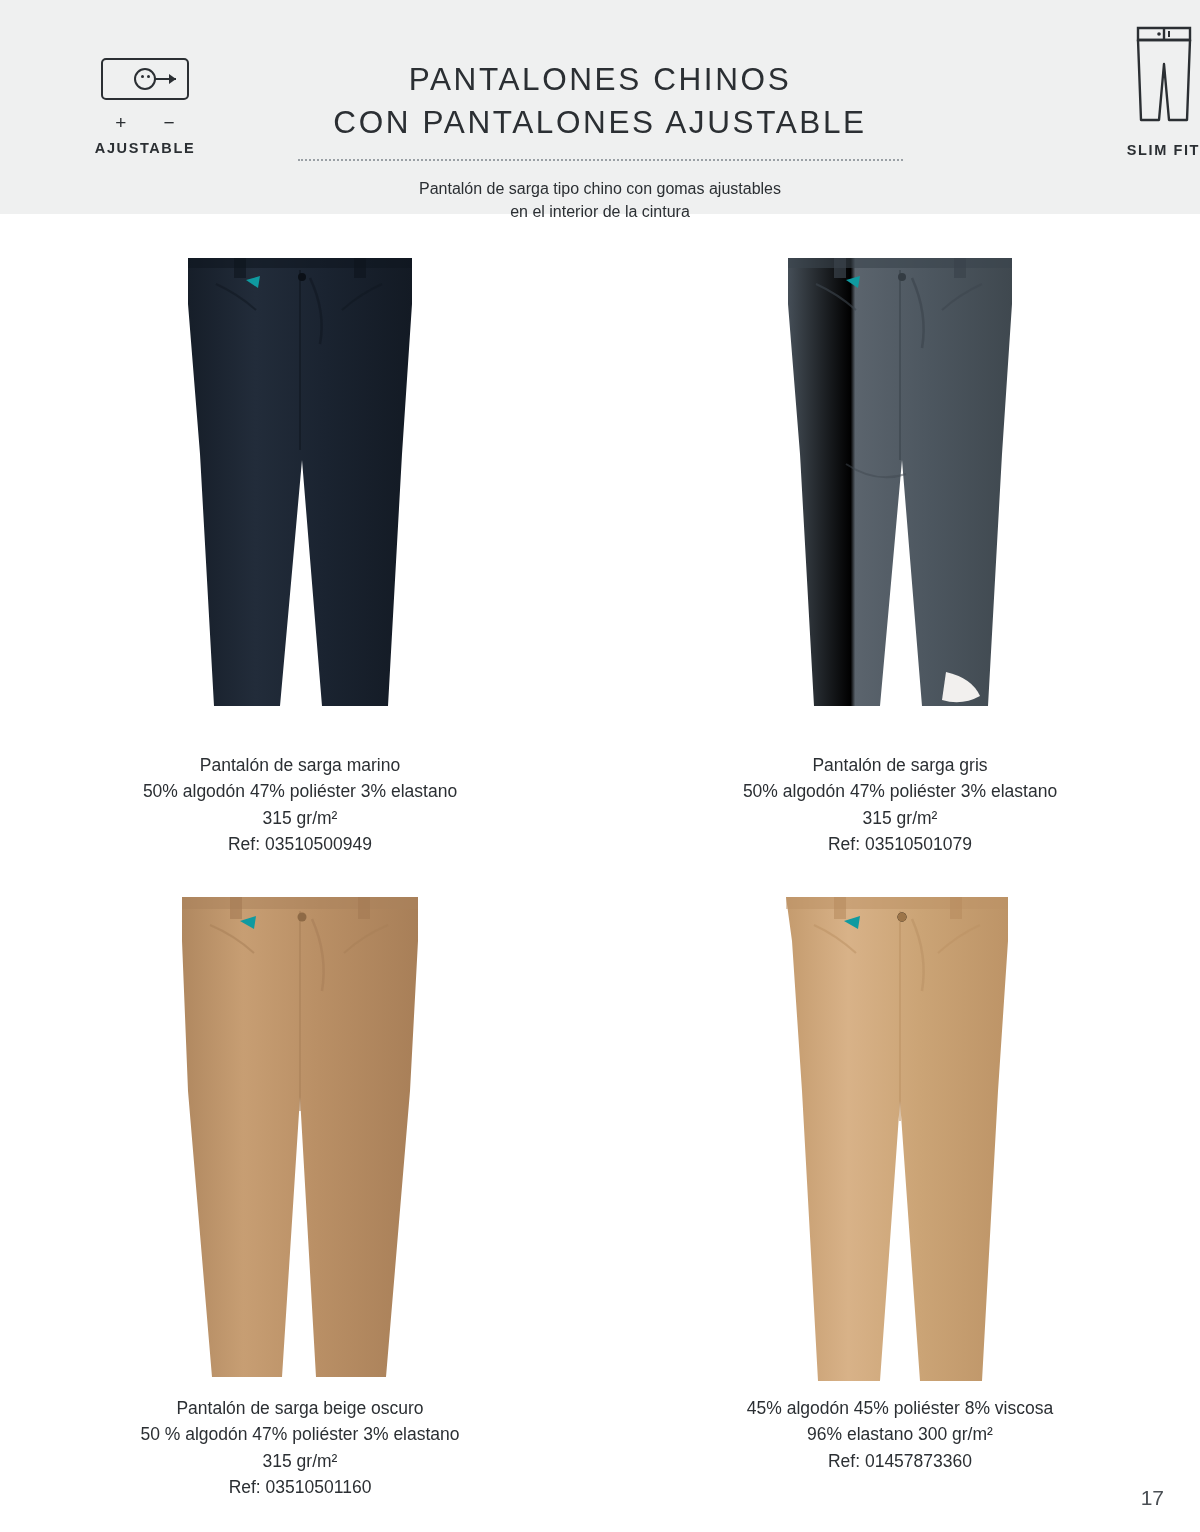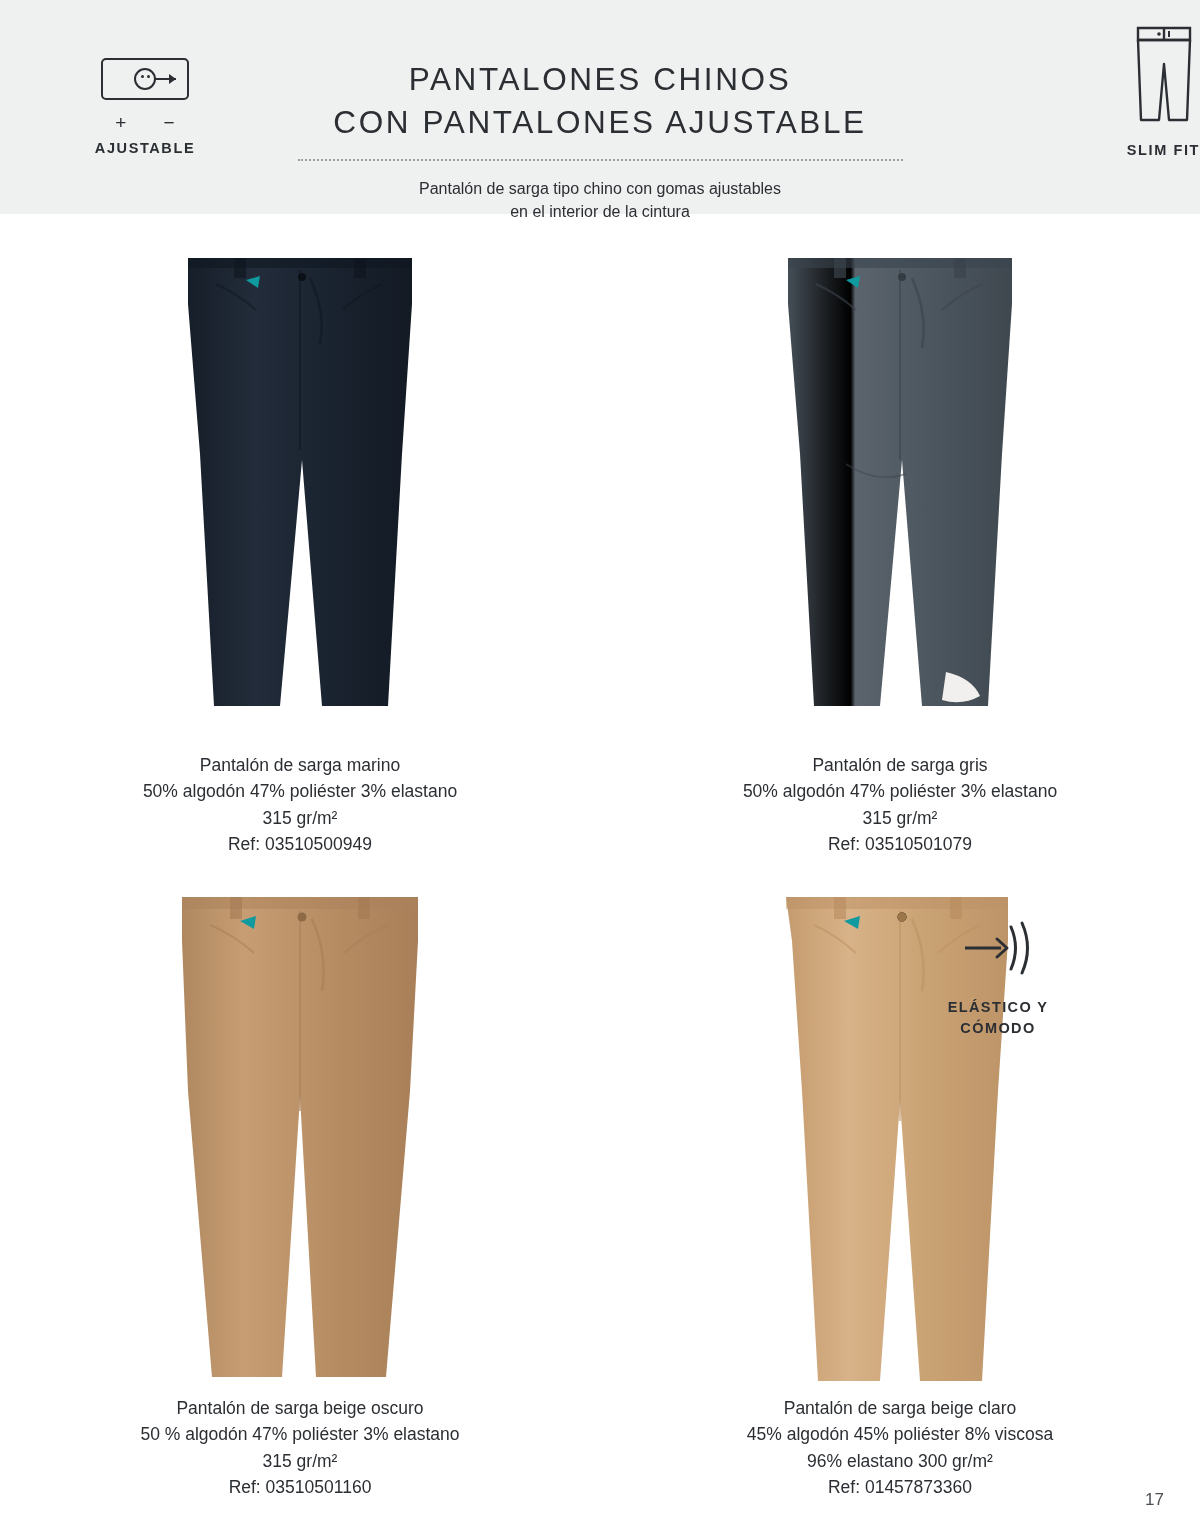--- a/index.html
+++ b/index.html
@@ -181,21 +181,21 @@
     letter-spacing: 1.4px;
     font-weight: bold;
     line-height: 1.45;
     color: #2b2f33;
   }
 
   .page-number {
     position: absolute;
     right: 36px;
     bottom: 22px;
-    font-size: 17px;
+    font-size: 21px;
     color: #4a4f54;
   }
 </style>
 </head>
 <body>
 
 <div class="header">
 
   <div class="header-left">
     <div class="icon-box">
@@ -351,35 +351,22 @@
           <path d="M64 44 q22 10 42 28" stroke="#bb9265" stroke-width="2" fill="none" opacity="0.55"></path>
           <path d="M230 44 q-22 10 -42 28" stroke="#bb9265" stroke-width="2" fill="none" opacity="0.55"></path>
           <rect x="84" y="16" width="12" height="22" fill="#b78c5f" opacity="0.6"></rect>
           <rect x="200" y="16" width="12" height="22" fill="#b78c5f" opacity="0.6"></rect>
           <circle cx="152" cy="36" r="4.5" fill="#9c7games"></circle>
           <circle cx="152" cy="36" r="4.5" fill="#9c7549"></circle>
           <path d="M94 40 l16 -5 l-2 13 z" fill="#0f9aa0"></path>
         </svg>
       </div>
 
-      <div class="elastic">
-        <svg width="74" height="62" viewBox="0 0 74 62">
-          <line x1="4" y1="31" x2="40" y2="31" stroke="#2b2f33" stroke-width="3"></line>
-          <path d="M36 22 l10 9 l-10 9" fill="none" stroke="#2b2f33" stroke-width="3" stroke-linejoin="round" stroke-linecap="round"></path>
-          <path d="M50 10 q9 21 0 42" fill="none" stroke="#2b2f33" stroke-width="3" stroke-linecap="round"></path>
-          <path d="M61 6 q11 25 0 50" fill="none" stroke="#2b2f33" stroke-width="3" stroke-linecap="round"></path>
-        </svg>
-        <div class="cap">
-          <span>ELÁSTICO Y</span><br>
-          <span>CÓMODO</span>
-        </div>
-      </div>
 
       <div class="caption">
-        <div>Pantalón de sarga beige claro</div>
         <div>45% algodón 45% poliéster 8% viscosa</div>
         <div>96% elastano 300 gr/m²</div>
         <div>Ref: 01457873360</div>
       </div>
     </div>
   </div>
 </div>
 
 <div class="page-number">17</div>
 

